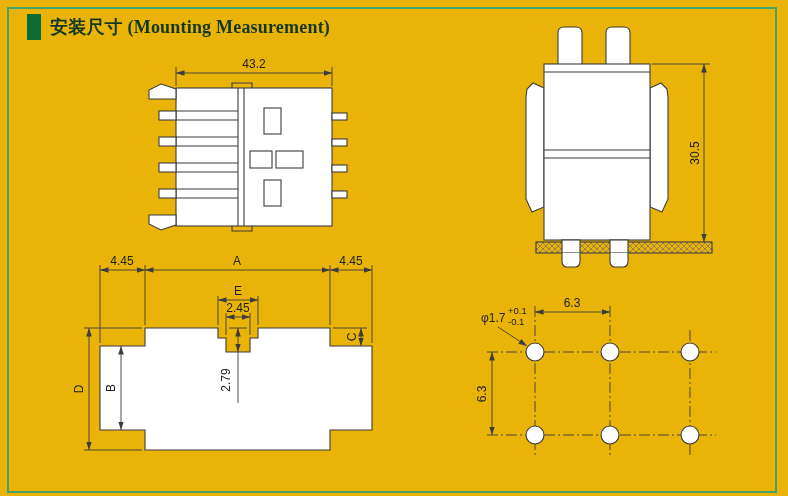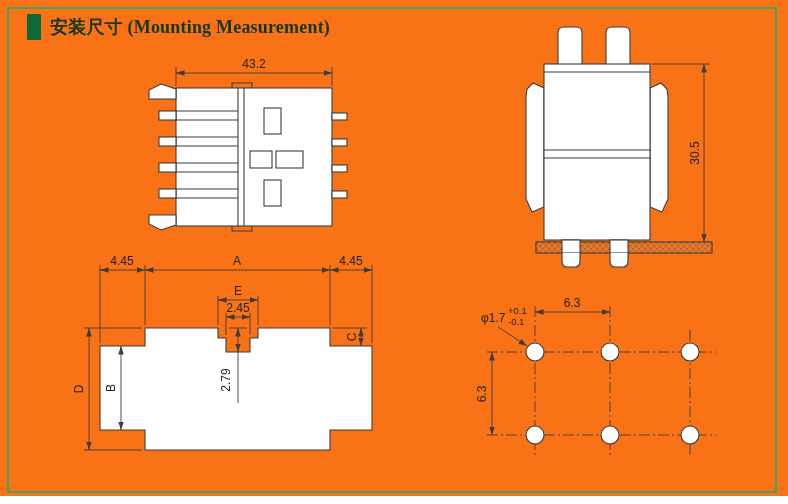--- a/index.html
+++ b/index.html
@@ -1,16 +1,16 @@
 <!DOCTYPE html>
 <html><head>
 <meta charset="utf-8">
 <style>
   html,body{margin:0;padding:0;background:#ffffff;}
-  .page{position:relative;width:788px;height:496px;background:#f97316;overflow:hidden;
+  .page{position:relative;width:788px;height:496px;background:#eab308;overflow:hidden;
         font-family:"Liberation Sans",sans-serif;}
   .frame{position:absolute;left:7px;top:7px;width:770px;height:486px;
          border:2px solid #46a266;box-sizing:border-box;}
   .titlebar{position:absolute;left:27px;top:14px;display:flex;align-items:center;gap:9px;z-index:2;}
   .sq{width:14px;height:26px;background:#0b6a35;}
   .title{font-family:"Liberation Serif",serif;font-weight:bold;font-size:18px;color:#14381f;
          letter-spacing:.2px;white-space:nowrap;}
   .canvas{position:absolute;left:0;top:0;width:788px;height:504px;}
   .ln{fill:none;stroke:#3c3c3c;stroke-width:1.1;}
   .fw{fill:#ffffff;stroke:#3c3c3c;stroke-width:1.1;}

